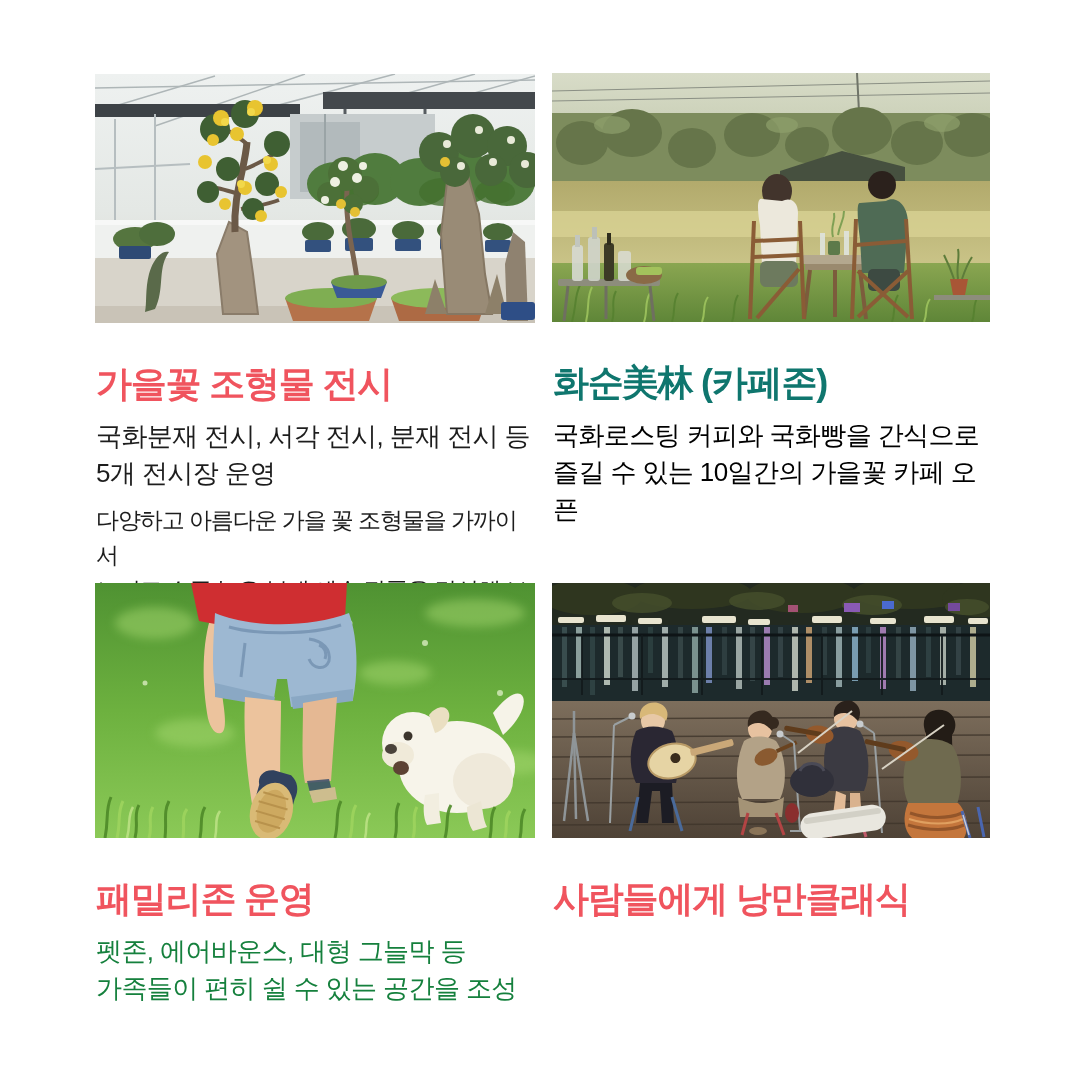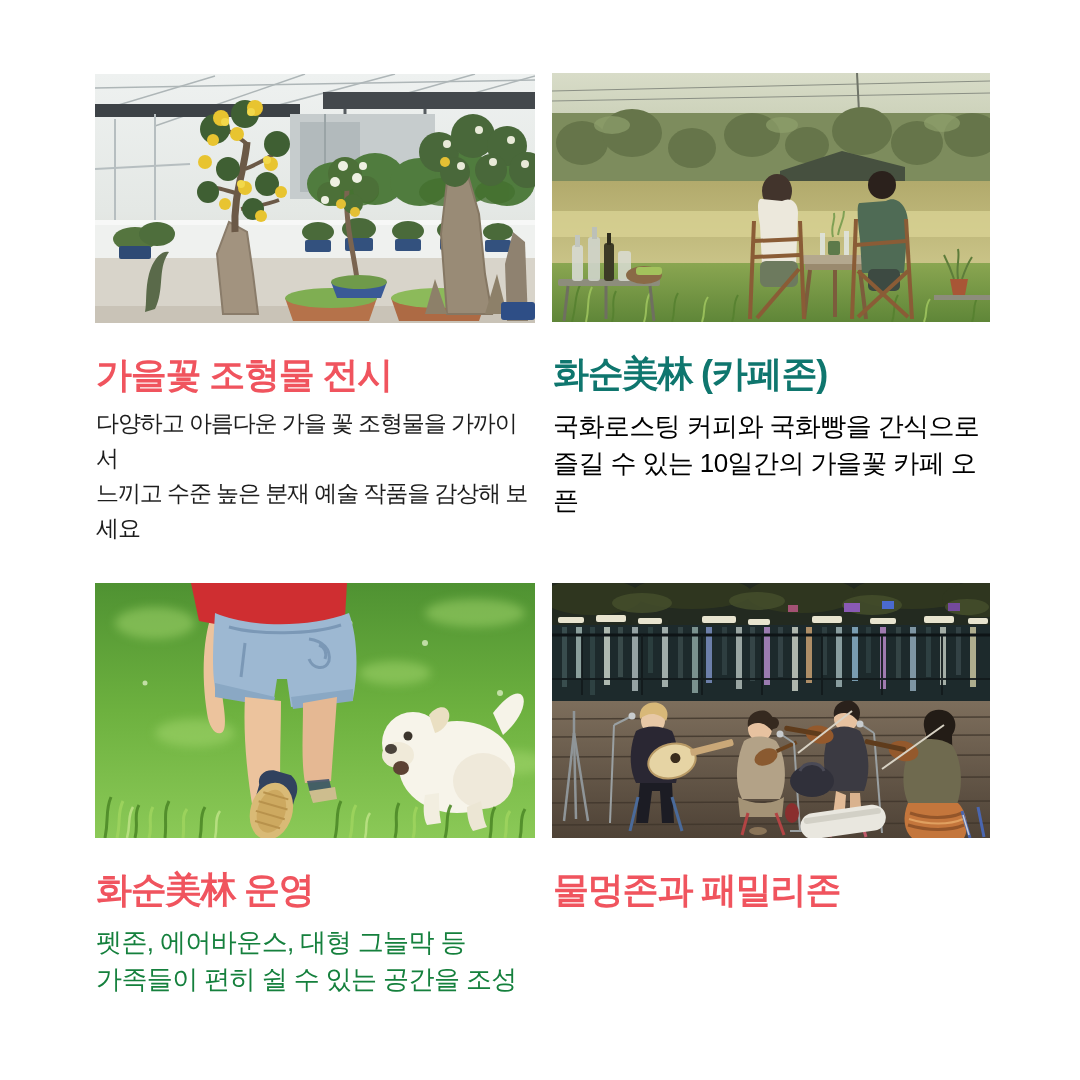--- a/index.html
+++ b/index.html
@@ -10,21 +10,21 @@
   }
   .card { position:absolute; width:440px; }
   .card-1 { left:95px;  top:74px; }
   .card-2 { left:552px; top:73px; width:438px; }
   .card-3 { left:95px;  top:583px; }
   .card-4 { left:552px; top:583px; width:438px; }
   .photo { width:100%; height:249px; overflow:hidden; background:#dddddd; }
   .card-3 .photo, .card-4 .photo { height:255px; }
   .photo svg { display:block; width:100%; height:100%; }
   .title {
-    margin:32px 0 0 1px; font-size:36px; font-weight:800;
+    margin:41px 0 0 1px; font-size:36px; font-weight:800;
     letter-spacing:-1.2px; color:#f0545e; line-height:1.1;
   }
   .body {
     margin:14px 0 0 1px; font-size:26px; line-height:37px; color:#1d1d1d;
     white-space:pre-line; letter-spacing:-0.6px; font-weight:500;
   }
   .note {
     margin:11px 0 0 1px; font-size:23px; line-height:35px; color:#242424;
     white-space:pre-line; letter-spacing:-1.1px; font-weight:400;
   }
@@ -178,20 +178,22 @@
             <circle cx="430" cy="90" r="4"></circle>
             <circle cx="398" cy="88" r="4"></circle>
             <circle cx="366" cy="92" r="4"></circle>
           </g>
         <circle cx="350" cy="88" r="5" fill="#e4c034"></circle>
         <path d="M412,247 L410,190 L418,158 L430,168 L433,247 Z" fill="#8f8270"></path>
         <rect x="406" y="228" width="34" height="18" rx="3" fill="#2e4e86"></rect>
       </svg>
     </div>
     <h2 class="title" style="color: rgb(240, 84, 94);">가을꽃 조형물 전시</h2>
+    <p class="body" style="color: rgb(29, 29, 29);">국화분재 전시, 서각 전시, 분재 전시 등
+5개 전시장 운영</p>
     <p class="note" style="color: rgb(29, 29, 29);">다양하고 아름다운 가을 꽃 조형물을 가까이서
 느끼고 수준 높은 분재 예술 작품을 감상해 보세요</p>
   </section>
 
   <section class="card card-2">
     <div class="photo" aria-label="들판 테이블에 마주 앉은 두 사람">
       <svg viewBox="0 0 438 249" preserveAspectRatio="none">
         <defs>
           <linearGradient id="g2sky" x1="0" y1="0" x2="0" y2="1">
               <stop offset="0" stop-color="#d8dcc8"></stop>
@@ -407,21 +409,21 @@
             <path d="M318,255 C322,242 316,234 322,224"></path>
             <path d="M410,255 C413,242 409,236 415,228"></path>
         </g>
         <g stroke="#c2e58a" stroke-width="2.5" fill="none" opacity="0.8">
           <path d="M32,255 C36,240 32,234 38,224"></path>
             <path d="M120,255 C123,242 119,236 125,228"></path>
             <path d="M270,255 C273,244 269,238 275,230"></path>
         </g>
       </svg>
     </div>
-    <h2 class="title" style="color: rgb(240, 84, 94);">화순美林 운영</h2>
+    <h2 class="title" style="color: rgb(240, 84, 94);">패밀리존 운영</h2>
     <p class="body" style="color: #15803d;">펫존, 에어바운스, 대형 그늘막 등
 가족들이 편히 쉴 수 있는 공간을 조성</p>
   </section>
 
   <section class="card card-4">
     <div class="photo" aria-label="물가 데크 위 야간 현악 공연">
       <svg viewBox="0 0 438 255" preserveAspectRatio="none">
         <defs>
           <linearGradient id="g4deck" x1="0" y1="0" x2="0" y2="1">
               <stop offset="0" stop-color="#7d6e5c"></stop>
@@ -595,16 +597,16 @@
             <path d="M356,242 C376,248 398,248 412,242"></path>
           </g>
         <path d="M357,236 C376,242 398,242 411,236" stroke="#e0a060" stroke-width="2" fill="none"></path>
         <g stroke="#4a66b0" stroke-width="3">
             <line x1="410" y1="228" x2="418" y2="255"></line>
             <line x1="426" y1="224" x2="432" y2="254"></line>
           </g>
         <line x1="411" y1="232" x2="417" y2="252" stroke="#c8ccd6" stroke-width="1.5"></line>
       </svg>
     </div>
-    <h2 class="title" style="color: rgb(240, 84, 94);">물멍존과 패밀리존</h2>
+    <h2 class="title" style="color: rgb(240, 84, 94);">사람들에게 낭만클래식</h2>
   </section>
 
 </div>
 
 </body></html>

